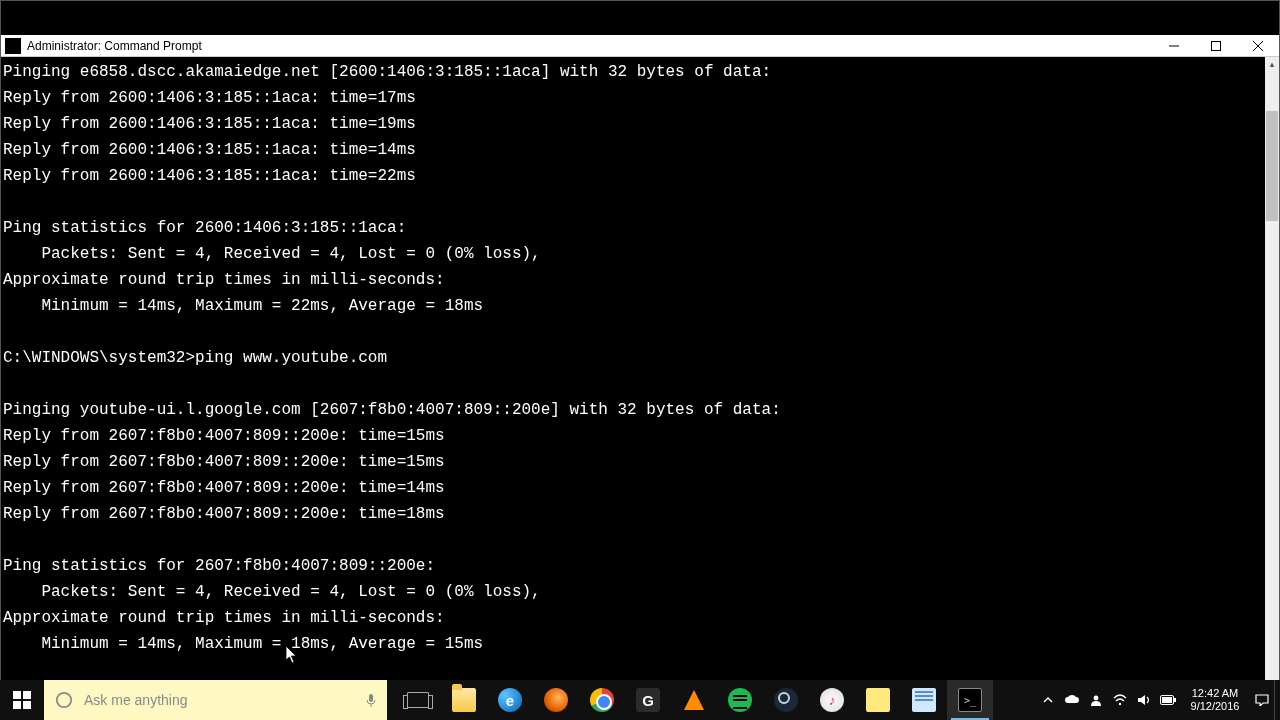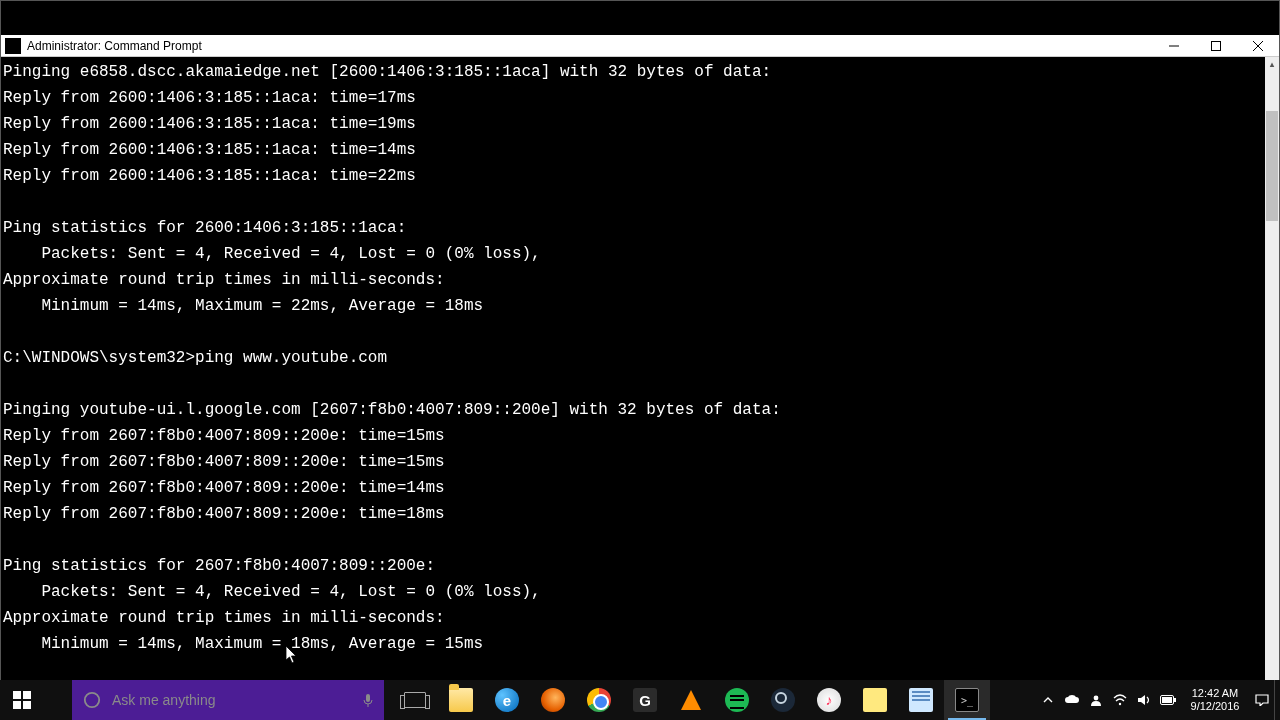--- a/index.html
+++ b/index.html
@@ -21,21 +21,21 @@
   .vscroll .track { position:absolute; top:14px; bottom:14px; left:0; right:0; background:#eee; }
   .vscroll .thumb { position:absolute; left:1px; right:1px; top:40px; height:110px; background:#c0c0c0; }
   .vscroll .down { position:absolute; bottom:0; left:0; right:0; }
   
   .mouse { position:absolute; left:286px; top:646px; width:12px; height:18px; pointer-events:none; }
   .mouse svg { width:12px; height:18px; }
   
   .taskbar { position:absolute; left:0; bottom:0; width:1280px; height:40px; background:#101010; display:flex; align-items:center; color:#fff; }
   .tb-start { width:44px; height:40px; display:flex; align-items:center; justify-content:center; }
   .tb-start svg { width:18px; height:18px; }
-  .tb-search { display:flex; align-items:center; background:#4c1d95; height:40px; width:312px;margin-left:28px; }
+  .tb-search { display:flex; align-items:center; background:#fef9c3; height:40px; width:343px; }
   .tb-search .s-icon { width:40px; display:flex; align-items:center; justify-content:center; }
   .tb-search .s-icon svg { width:18px; height:18px; stroke:#8a8a8a; }
   .tb-search .s-text { flex:1; color:#8a8a8a; font-size:14px; }
   .tb-search .mic { width:32px; display:flex; align-items:center; justify-content:center; }
   .tb-search .mic svg { width:14px; height:14px; fill:#8a8a8a; }
   .tb-icons { display:flex; align-items:center; height:40px; margin-left:8px; }
   .tb-icons .app { width:46px; height:40px; display:flex; align-items:center; justify-content:center; position:relative; }
   .tb-icons .app.active::after { content:""; position:absolute; left:4px; right:4px; bottom:0; height:2px; background:#76b9ed; }
   .tb-icons .app.active { background:#2a2a2a; }
   .tb-spacer { flex:1; }

